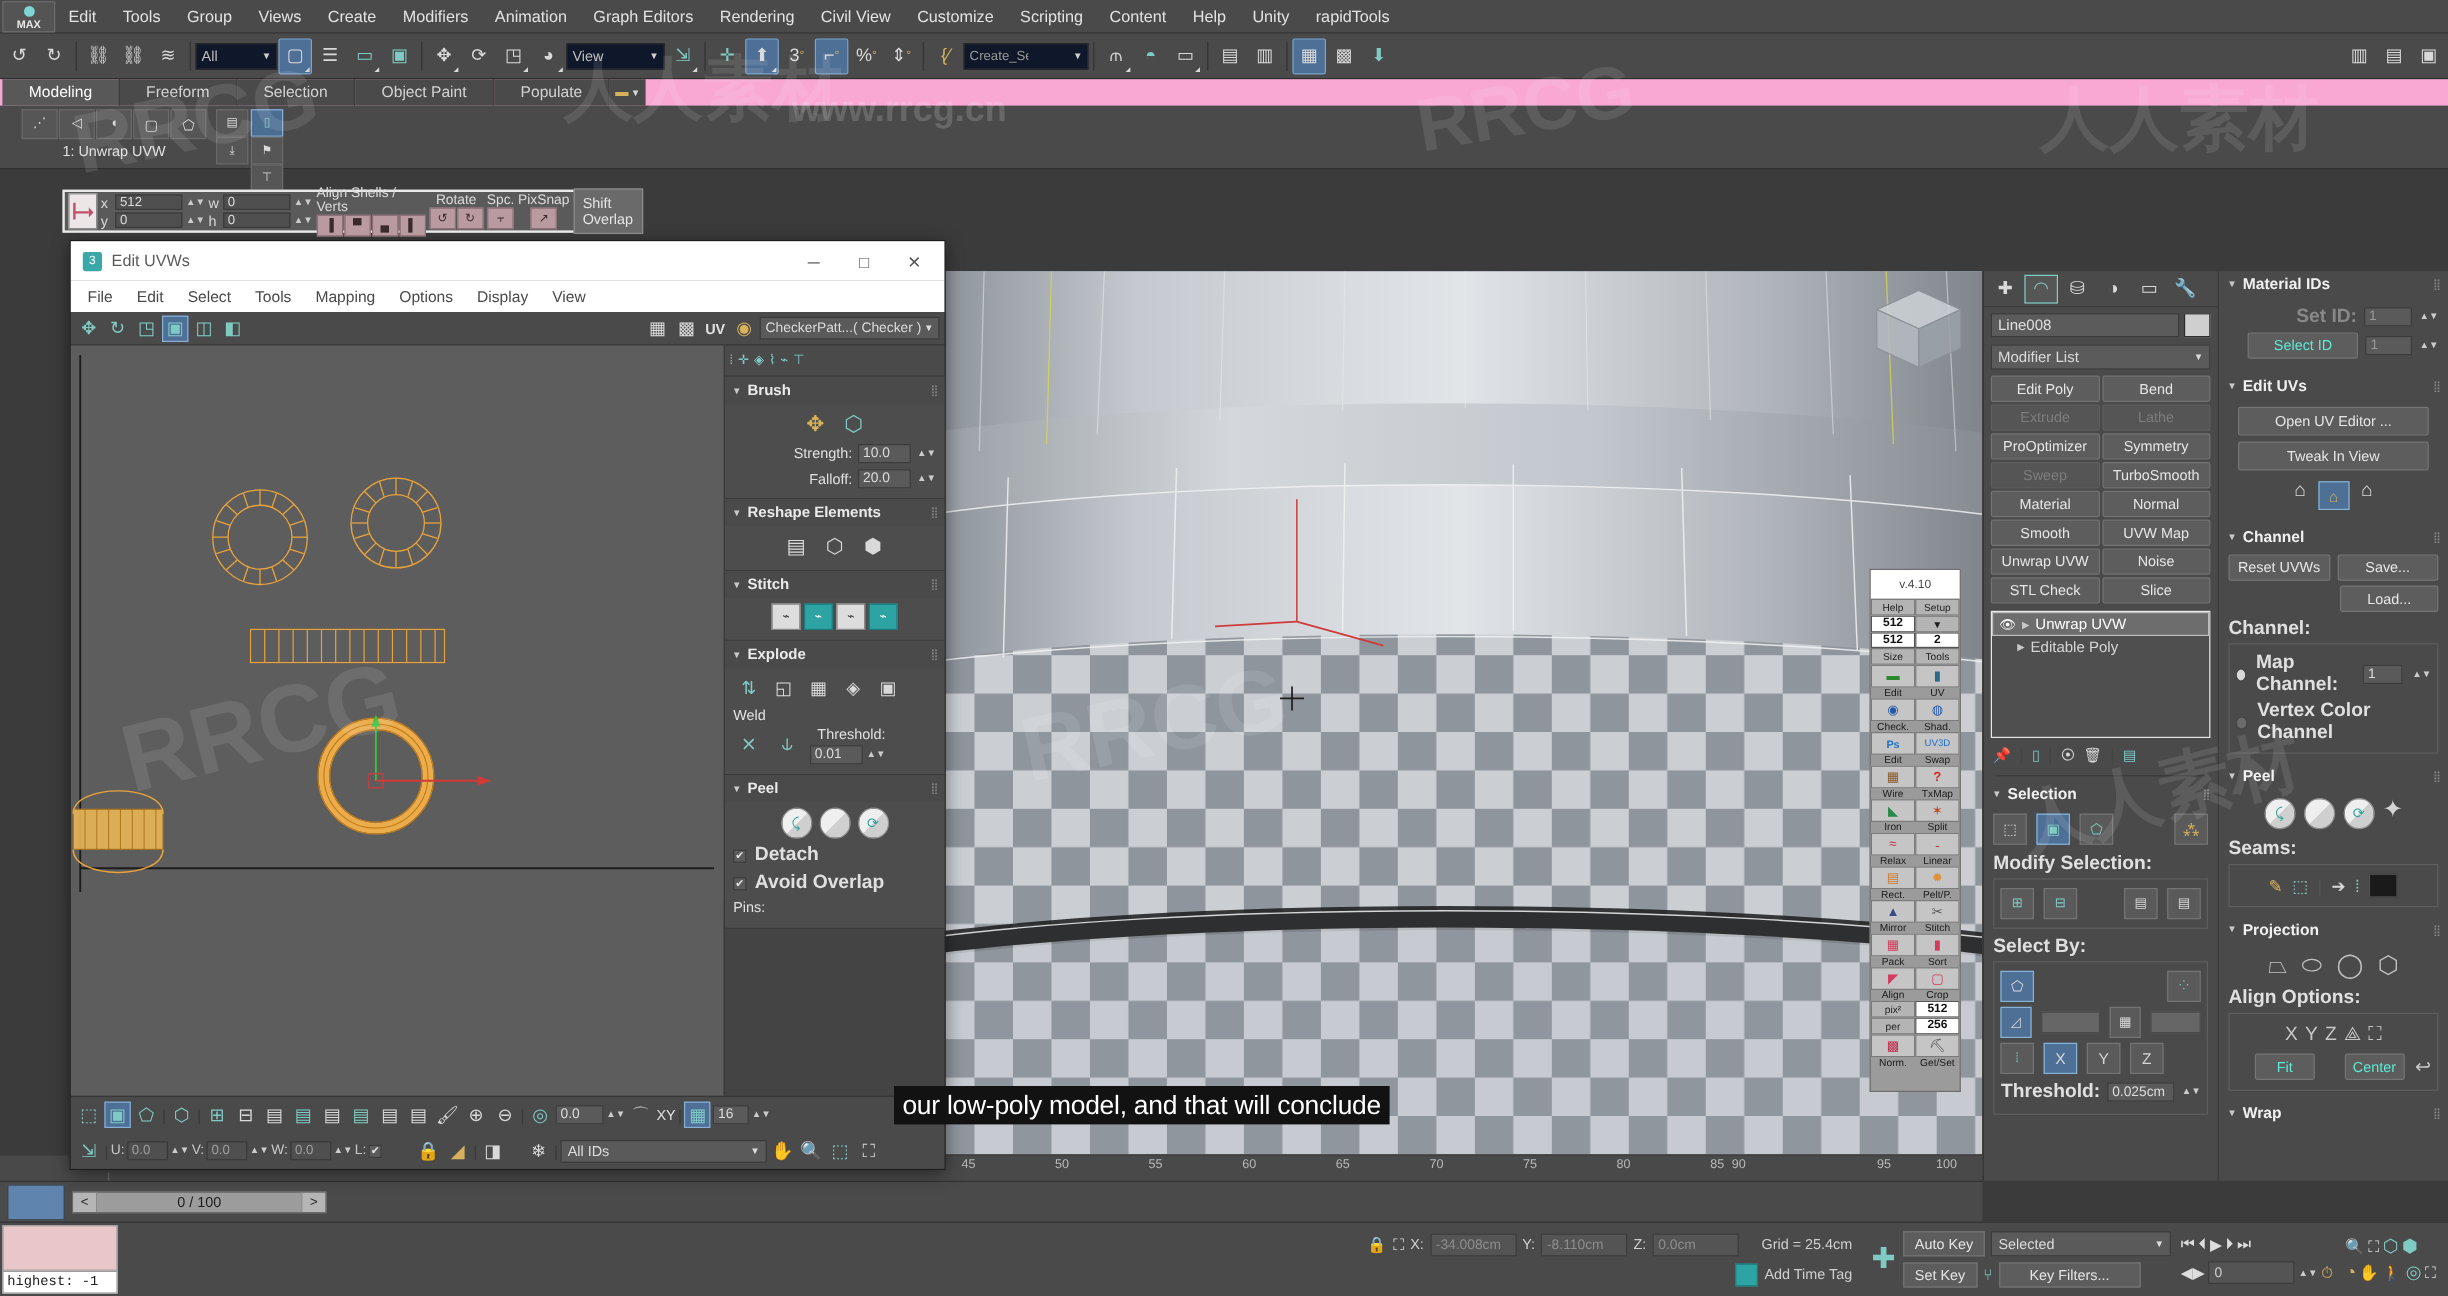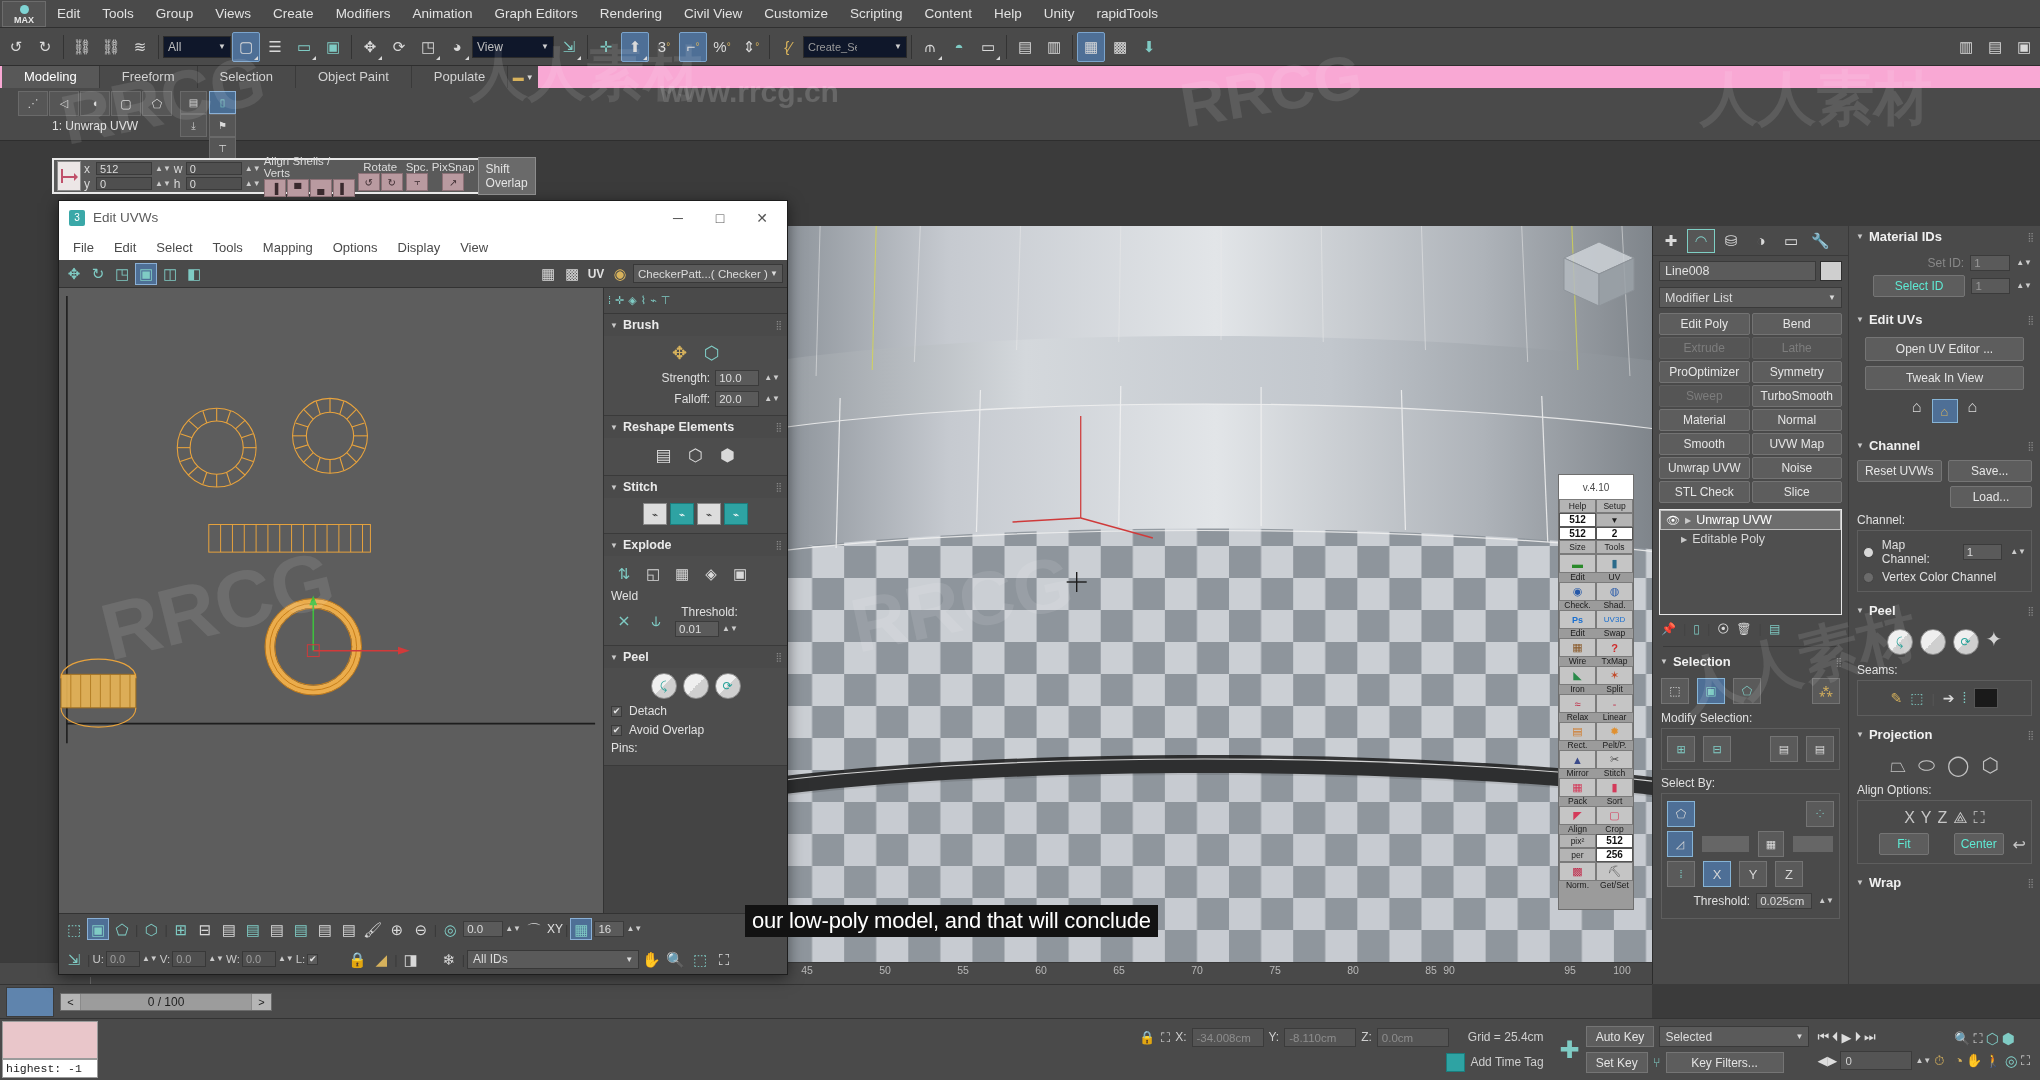--- a/index.html
+++ b/index.html
@@ -177,21 +177,21 @@
   .stacktb { display:flex; align-items:center; gap:7px; padding:6px 8px; }
   .divider { height:1px; background:#3a3a3a; margin:4px 10px; }
   .cphdr { display:flex; align-items:center; gap:5px; padding:3px 7px; }
   .cphdr .t { font-size:13px; font-weight:bold; color:#f0f0f0; flex:1; }
   .cpbody { padding:4px 8px 8px; }
   .selrow { display:flex; align-items:center; gap:8px; padding:2px 0; }
   .selbtn { width:28px; height:26px; background:#5a5a5a; border:1px solid #747474;
             display:flex; align-items:center; justify-content:center; }
   .selbtn.act { background:#4e6f96; border-color:#86b4d6; }
   .grpbox { border:1px solid #5e5e5e; padding:5px; margin-top:3px; }
-  .lbl { font-size:12px; color:#e0e0e0; }
+  .lbl { font-size:16px; color:#e0e0e0;font-weight:bold; }
   .setidrow { display:flex; align-items:center; justify-content:flex-end; gap:6px; margin:4px 0;}
   .dimtxt { color:#888; }
   .wbtn2 { height:22px; background:#5d5d5d; border:1px solid #757575; border-radius:2px;
            display:flex; align-items:center; justify-content:center; font-size:12px; color:#e6e6e6; }
   .wbtn2.dim { color:#5eead4;margin-left:16px; }
   .radio { width:11px; height:11px; border-radius:50%; background:#6b6b6b; border:1px solid #454545;
            display:inline-block; }
   .radio.on { background:#d8d8d8; }
   .peelicons { display:flex; gap:7px; justify-content:center; padding:4px 0; }
   .circicon { width:26px; height:26px; border-radius:50%;

